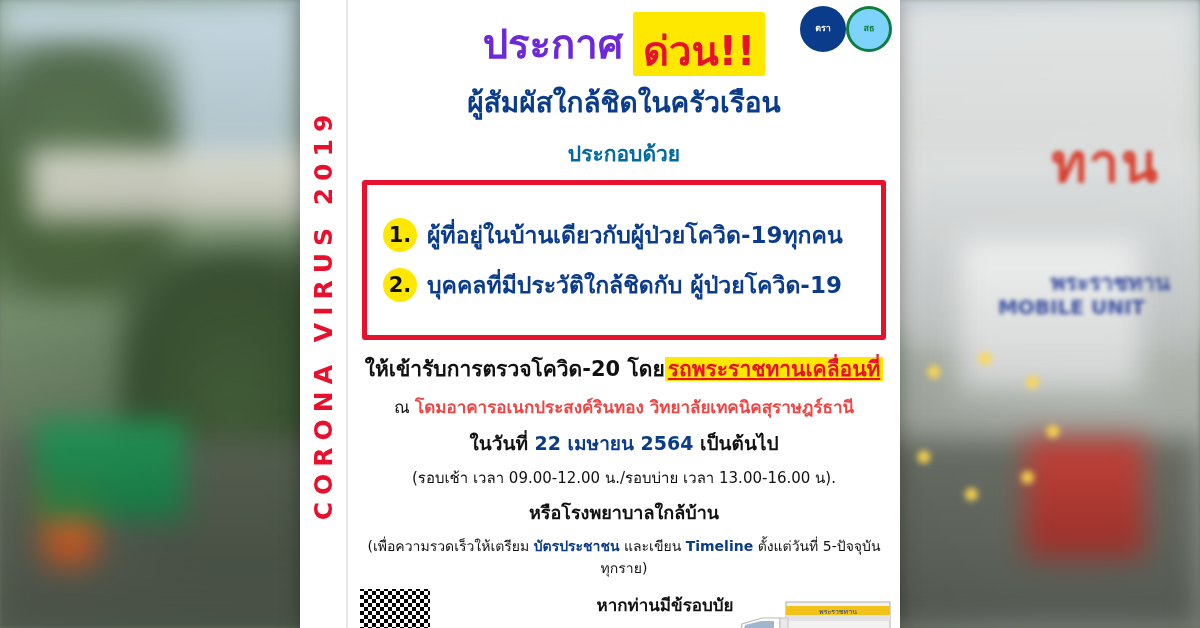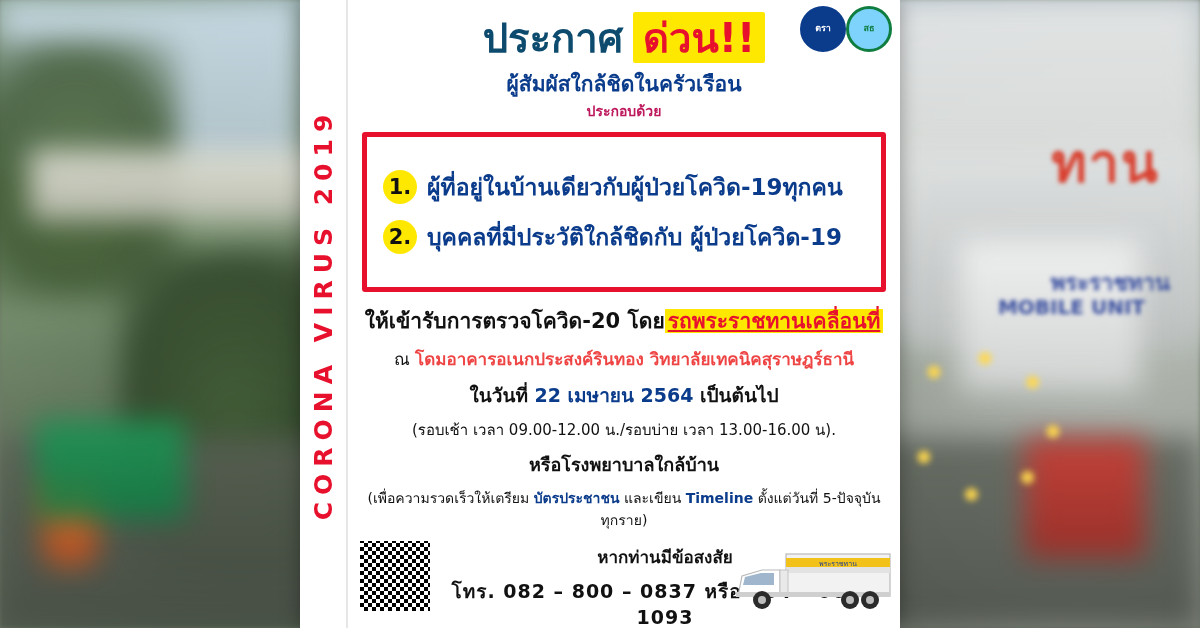--- a/index.html
+++ b/index.html
@@ -138,45 +138,45 @@
     text-align: center;
     padding: 12px 10px 4px 10px;
   }
   .line-1 {
     display: flex;
     align-items: center;
     justify-content: center;
     gap: 10px;
   }
   .t-announce {
-    color: #0c4a6e;
+    color: #6d28d9;
     font-size: 40px;
     font-weight: bold;
     line-height: 1.05;
   }
   .t-urgent {
     background: #ffe800;
     color: #e8112d;
     font-size: 40px;
     font-weight: bold;
-    padding: 4px 10px 3px 10px;
+    padding: 17px 10px 3px 10px;
     line-height: 1.1;
     border-radius: 2px;
   }
   .t-sub {
     color: #0b3c8c;
+    font-size: 28px;
+    font-weight: bold;
+    margin-top: 4px;
+  }
+  .t-sub2 {
+    color: #0369a1;
     font-size: 21px;
     font-weight: bold;
-    margin-top: 4px;
-  }
-  .t-sub2 {
-    color: #be185d;
-    font-size: 14px;
-    font-weight: bold;
-    margin-top: 0;
+    margin-top: 13px;
   }
 
   
   .list-box {
     margin: 6px 14px 0 14px;
     border: 5px solid #e8112d;
     border-radius: 3px;
     padding: 14px 10px 14px 16px;
     min-height: 160px;
     display: flex;
@@ -371,21 +371,21 @@
           <span>(เพื่อความรวดเร็วให้เตรียม </span><span class="blue">บัตรประชาชน</span><span> และเขียน </span><span class="blue">Timeline</span><span> ตั้งแต่วันที่ 5-ปัจจุบัน ทุกราย)</span>
         </div>
       </div>
 
       <div class="bottom">
         <div class="qr-wrap">
           <div class="qr"></div>
 
         </div>
         <div class="contact">
-          <div class="contact-q">หากท่านมีข้อสงสัย</div>
+          <div class="contact-q">หากท่านมีข้รอบบัย</div>
           <div class="contact-tel">โทร. 082 – 800 – 0837 หรือ 084 – 061 – 1093</div>
         </div>
 
         <svg class="truck" viewBox="0 0 170 72">
           <rect x="58" y="12" width="104" height="42" fill="#f2f2f2" stroke="#b9b9b9" stroke-width="1.2"></rect>
           <rect x="58" y="16" width="104" height="9" fill="#f3c21a"></rect>
           <rect x="58" y="25" width="104" height="6" fill="#e3e3e3"></rect>
           <text x="110" y="24" font-size="7" fill="#1f3f8f" text-anchor="middle" font-family="DejaVu Sans, sans-serif">พระราชทาน</text>
           <path d="M10 54 L14 34 L34 28 L52 28 L52 54 Z" fill="#ffffff" stroke="#b9b9b9" stroke-width="1.2"></path>
           <path d="M17 35 L33 31 L46 31 L46 43 L15 43 Z" fill="#9fb6cc"></path>

